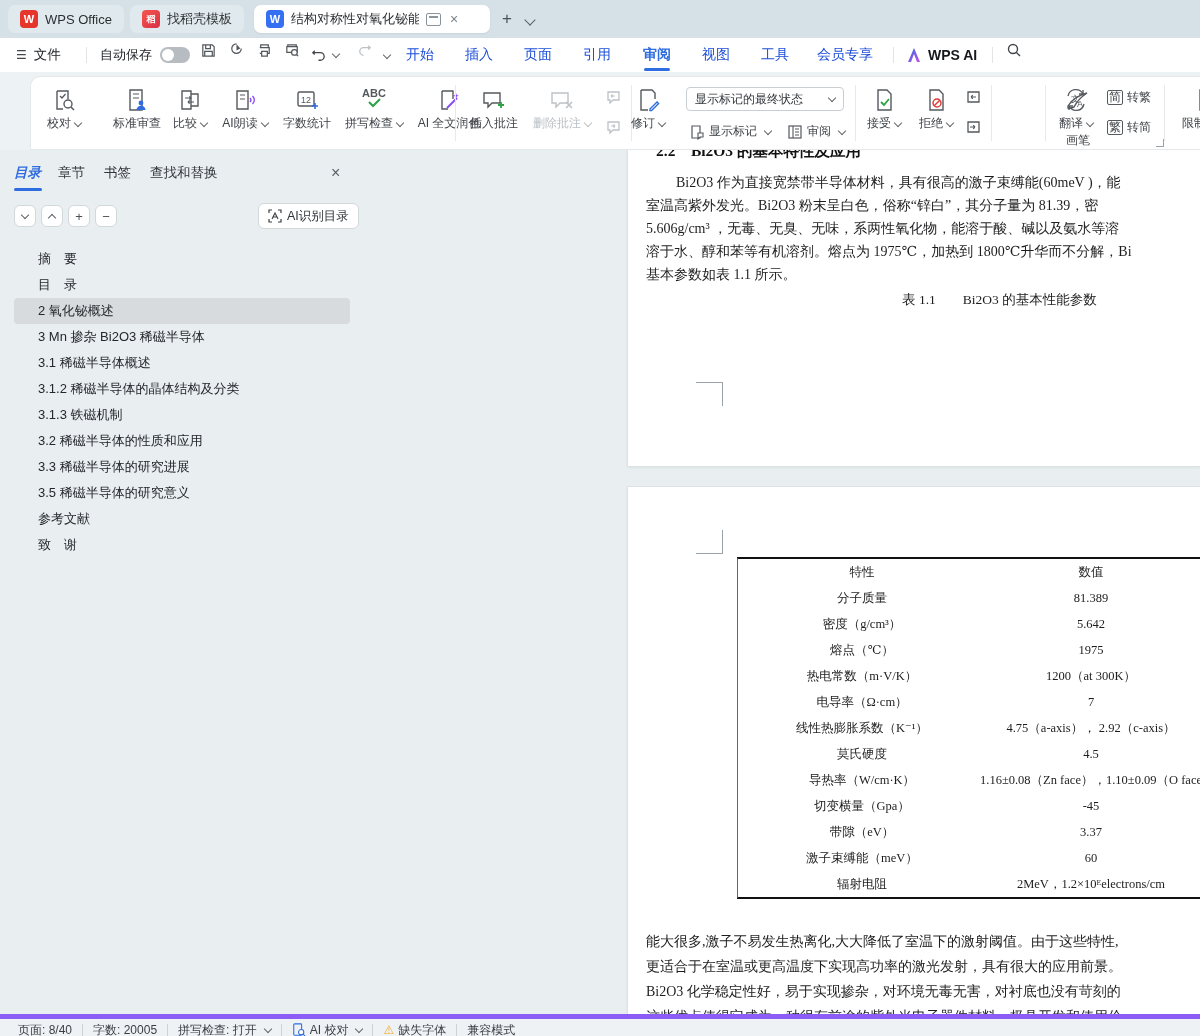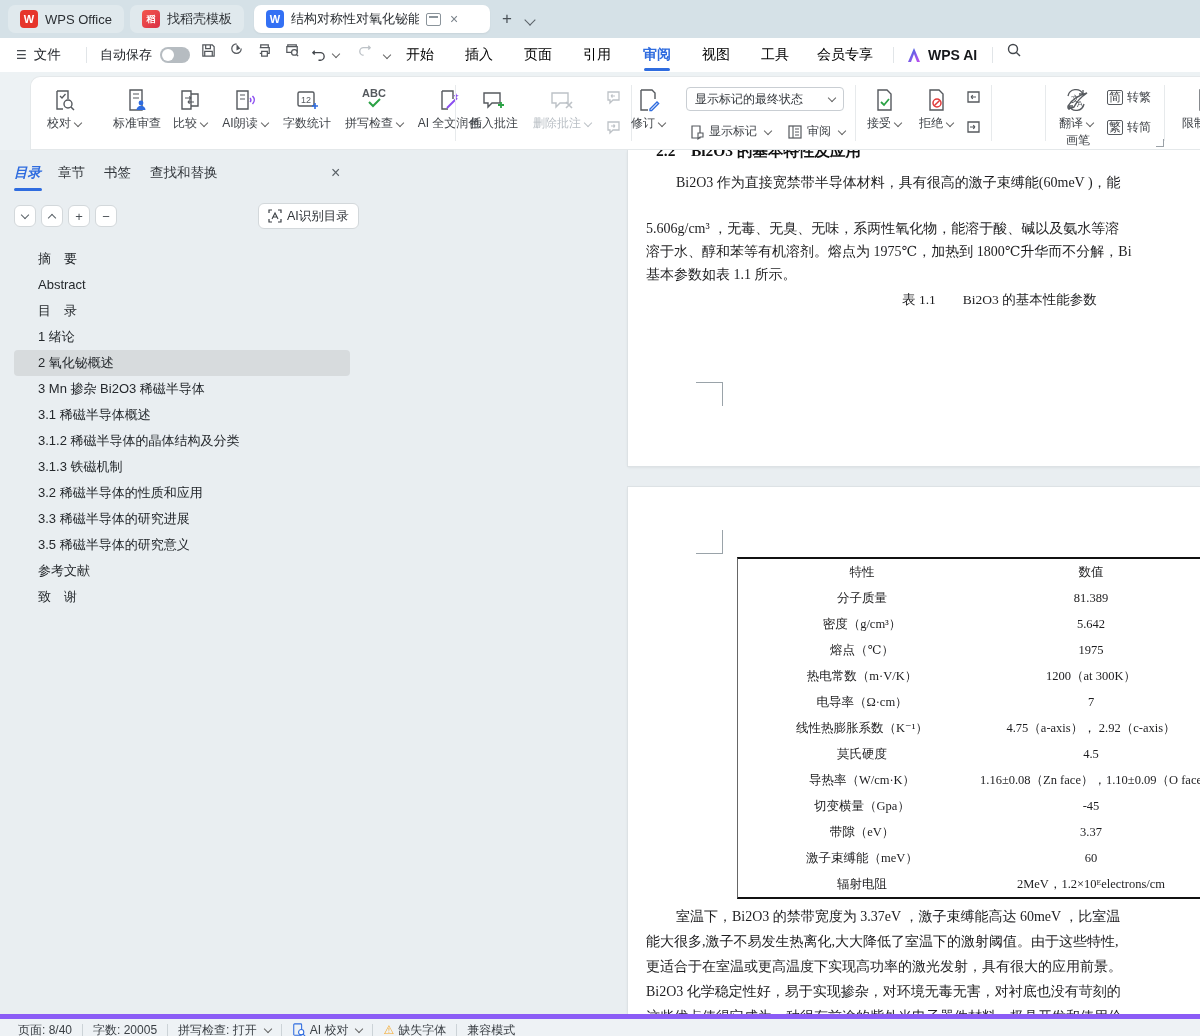--- a/index.html
+++ b/index.html
@@ -28,21 +28,21 @@
         transform:rotate(45deg);display:inline-block;}
 
   
   .menubar{position:absolute;top:38px;left:0;width:1200px;height:34px;background:#ffffff;}
   .mitem{position:absolute;top:0;height:34px;display:flex;align-items:center;font-size:13.5px;color:#23262b;}
   .vdiv{position:absolute;top:9px;width:1px;height:16px;background:#e1e5e8;}
   .toggle{width:30px;height:16px;border-radius:8px;background:#b6bcc1;position:relative;}
   .toggle .knob{position:absolute;left:2px;top:2px;width:12px;height:12px;border-radius:50%;background:#fff;}
   .qicon{width:24px;height:24px;display:flex;align-items:center;justify-content:center;}
   .menu-tab{position:absolute;top:0;height:34px;display:flex;align-items:center;justify-content:center;
-            font-size:14px;color:#000000;}
+            font-size:14px;color:#1d4ed8;}
   .menu-tab.active{color:#2f6cdf;font-weight:bold;}
   .menu-underline{position:absolute;top:30px;height:3px;width:26px;border-radius:2px;background:#2f6cdf;}
   .scaret{width:5px;height:5px;border-right:1.2px solid #666;border-bottom:1.2px solid #666;
           transform:rotate(45deg);display:inline-block;margin-left:4px;margin-top:-2px;}
 
   
   .ribbonstrip{position:absolute;top:72px;left:0;width:1200px;height:78px;background:#edf2f4;}
   .ribbon{position:absolute;top:76px;left:30px;width:1170px;height:74px;background:#fff;
           border:1px solid #e4e8ea;border-right:none;border-radius:10px 0 0 0;box-sizing:border-box;}
   .rdiv{position:absolute;top:8px;width:1px;height:56px;background:#e7eaec;}
@@ -464,40 +464,39 @@
   <div class="aibtn">
     <svg width="14" height="14" viewBox="0 0 14 14">
         <path d="M1 4V1h3 M10 1h3v3 M13 10v3h-3 M4 13H1v-3" fill="none" stroke="#3a3f44" stroke-width="1.2"></path>
         <path d="M4 10 7 4l3 6 M5.2 8h3.6" fill="none" stroke="#3a3f44" stroke-width="1.1"></path>
       </svg>
     <span>AI识别目录</span>
   </div>
 
   <div class="toc">
     <div class="toc-item">摘　要</div>
-    <div class="toc-item">Abstract</div>
     <div class="toc-item">目　录</div>
-    <div class="toc-item">1 绪论</div>
     <div class="toc-item selected">2 氧化铋概述</div>
     <div class="toc-item">3 Mn 掺杂 Bi2O3 稀磁半导体</div>
     <div class="toc-item">3.1  稀磁半导体概述</div>
     <div class="toc-item">3.1.2 稀磁半导体的晶体结构及分类</div>
     <div class="toc-item">3.1.3 铁磁机制</div>
     <div class="toc-item">3.2 稀磁半导体的性质和应用</div>
     <div class="toc-item">3.3 稀磁半导体的研究进展</div>
     <div class="toc-item">3.5 稀磁半导体的研究意义</div>
     <div class="toc-item">参考文献</div>
     <div class="toc-item">致　谢</div>
   </div>
 
   <div class="docarea">
 
     <div class="page docserif" style="top:0;height:316px;">
       <div class="dline" style="left:28px;top:-9px;font-weight:bold;font-size:15.5px;color:#111;">2.2　Bi2O3 的基本特性及应用</div>
       <div class="dline" style="left:48px;top:23px;">Bi2O3 作为直接宽禁带半导体材料，具有很高的激子束缚能(60meV )，能</div>
+      <div class="dline" style="left:18px;top:46px;">室温高紫外发光。Bi2O3 粉末呈白色，俗称“锌白”，其分子量为 81.39，密</div>
       <div class="dline" style="left:18px;top:69px;">5.606g/cm³ ，无毒、无臭、无味，系两性氧化物，能溶于酸、碱以及氨水等溶</div>
       <div class="dline" style="left:18px;top:92px;">溶于水、醇和苯等有机溶剂。熔点为 1975℃，加热到 1800℃升华而不分解，Bi</div>
       <div class="dline" style="left:18px;top:115px;">基本参数如表 1.1 所示。</div>
       <div class="dline" style="left:274px;top:140px;font-size:13.5px;">表 1.1　　Bi2O3 的基本性能参数</div>
 
       <div class="cropmark" style="left:68px;top:232px;width:26px;height:1px;background:#9aa3a9;"></div>
       <div class="cropmark" style="left:94px;top:232px;width:1px;height:24px;background:#9aa3a9;"></div>
     </div>
 
     <div class="page docserif" style="top:337px;height:527px;">
@@ -566,21 +565,20 @@
             <div class="tc2">60</div>
             <div class="tc3"></div>
           </div>
         <div class="trow">
             <div class="tc1">辐射电阻</div>
             <div class="tc2">2MeV，1.2×10ᴱelectrons/cm</div>
             <div class="tc3"></div>
           </div>
       </div>
 
-      <div class="dline" style="left:48px;top:420px;">室温下，Bi2O3 的禁带宽度为 3.37eV ，激子束缚能高达 60meV ，比室温</div>
       <div class="dline" style="left:18px;top:445px;">能大很多,激子不易发生热离化,大大降低了室温下的激射阈值。由于这些特性,</div>
       <div class="dline" style="left:18px;top:470px;">更适合于在室温或更高温度下实现高功率的激光发射，具有很大的应用前景。</div>
       <div class="dline" style="left:18px;top:495px;">Bi2O3 化学稳定性好，易于实现掺杂，对环境无毒无害，对衬底也没有苛刻的</div>
       <div class="dline" style="left:18px;top:520px;">这些优点使得它成为一种很有前途的紫外光电子器件材料，极具开发和使用价</div>
     </div>
   </div>
 
   <div class="statusbar">
     <div class="sitem" style="padding-left:18px;">页面: 8/40</div>
     <div class="sdiv"></div>

